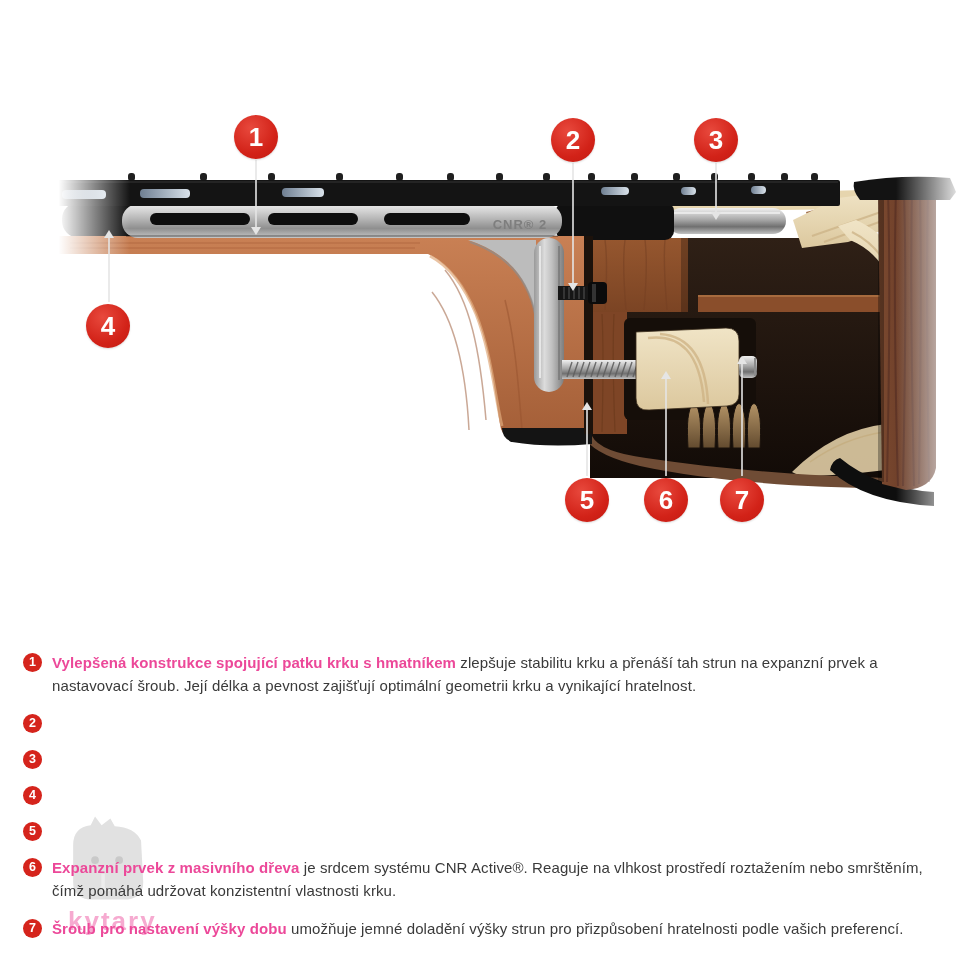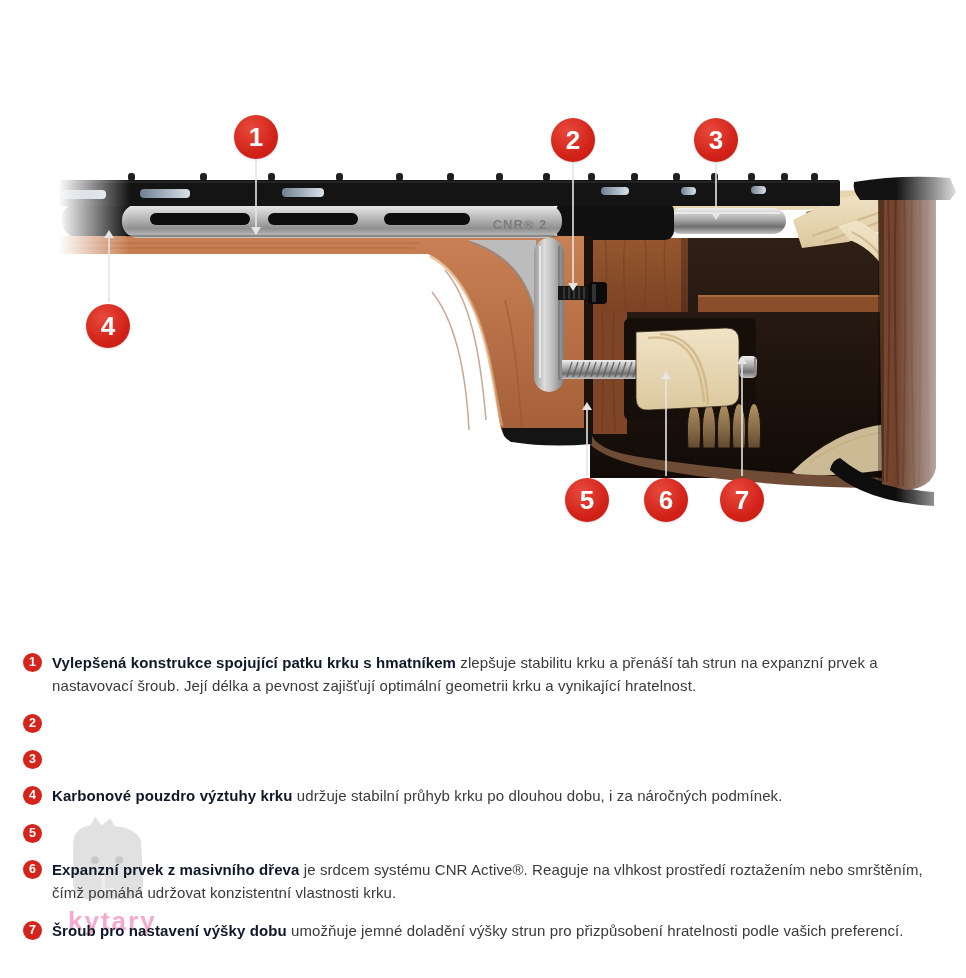--- a/index.html
+++ b/index.html
@@ -24,21 +24,21 @@
   .legend-item{display:flex;gap:10px;margin-bottom:15px;align-items:flex-start;}
   .badge{
     flex:0 0 auto;width:19px;height:19px;border-radius:50%;background:#d5241c;
     color:#fff;font-size:12.5px;font-weight:bold;line-height:19px;text-align:center;
     margin-top:2px;
   }
   .legend-text{
     font-size:15px;line-height:23px;color:#3a3a3a;max-width:898px;
     letter-spacing:.1px;
   }
-  .legend-text b{color:#0f172a;font-weight:bold;}
+  .legend-text b{color:#ec4899;font-weight:bold;}
 
   
   .watermark{position:absolute;left:58px;top:812px;width:150px;z-index:1;opacity:.55;}
   .wm-text{
     font-size:26px;font-weight:bold;color:#ec4899;letter-spacing:2px;
     margin-top:-2px;margin-left:10px;opacity:.85;
   }
 </style>
 </head>
 <body>
@@ -301,21 +301,20 @@
       <span class="legend-text"><b>Vylepšená konstrukce spojující patku krku s hmatníkem</b><span> zlepšuje stabilitu krku a přenáší tah strun na expanzní prvek a nastavovací šroub. Její délka a pevnost zajišťují optimální geometrii krku a vynikající hratelnost.</span></span>
     </div>
     <div class="legend-item">
       <span class="badge">2</span>
     </div>
     <div class="legend-item">
       <span class="badge">3</span>
     </div>
     <div class="legend-item">
       <span class="badge">4</span>
-      <span class="legend-text"><b>Karbonové pouzdro výztuhy krku</b><span> udržuje stabilní průhyb krku po dlouhou dobu, i za náročných podmínek.</span></span>
     </div>
     <div class="legend-item">
       <span class="badge">5</span>
     </div>
     <div class="legend-item">
       <span class="badge">6</span>
       <span class="legend-text"><b>Expanzní prvek z masivního dřeva</b><span> je srdcem systému CNR Active®. Reaguje na vlhkost prostředí roztažením nebo smrštěním, čímž pomáhá udržovat konzistentní vlastnosti krku.</span></span>
     </div>
     <div class="legend-item">
       <span class="badge">7</span>

